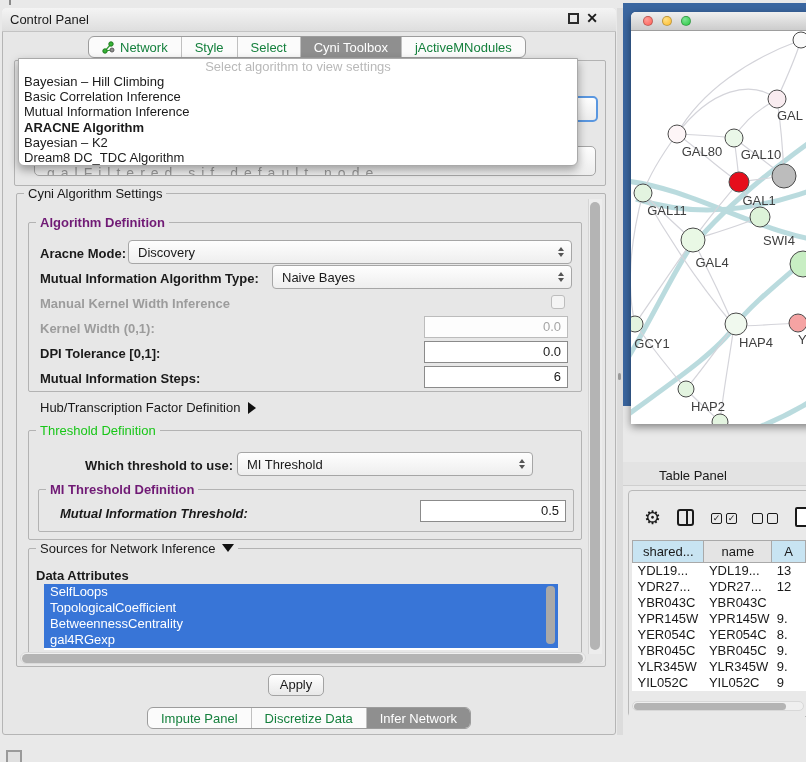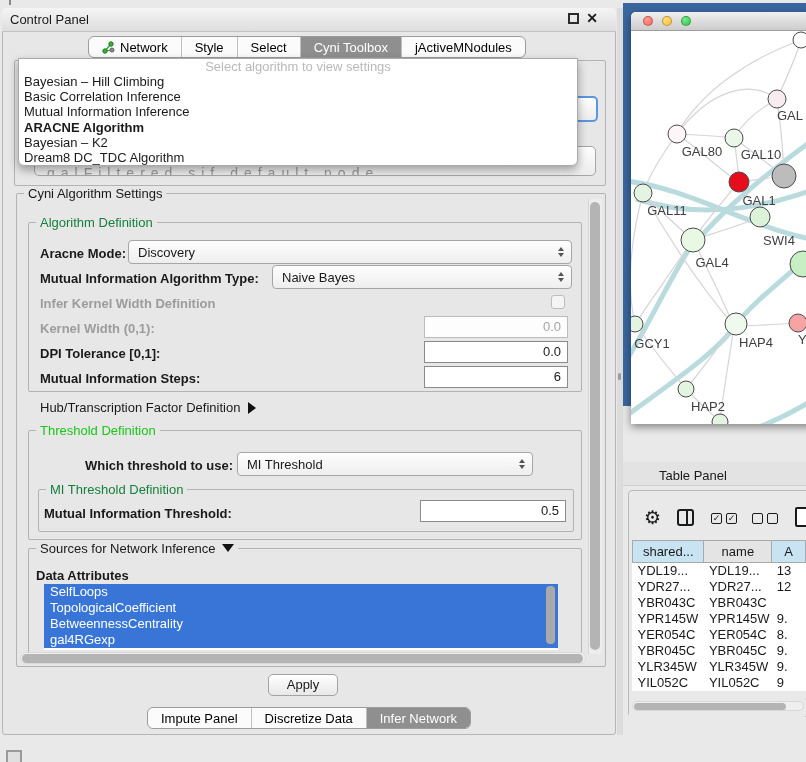--- a/index.html
+++ b/index.html
@@ -13,35 +13,35 @@
     background:linear-gradient(#f4f4f4,#dedede); border-bottom:1px solid #c3c3c3;
     border-radius:3px 3px 0 0; }
   #cp-title { left:10px; top:12px; }
   .winbtn { top:13px; width:11px; height:11px; }
   #cp-float { right:227px; border:2px solid #2b2b2b; background:transparent; }
   #cp-close { right:208px; top:10px; font-weight:bold; font-size:14px; }
   
   .tabbar { display:inline-flex; align-items:stretch; border:1px solid #9c9c9c;
     border-radius:6px; background:#fbfbfb; height:22px; overflow:hidden; }
   .tab { display:flex; align-items:center; padding:0 13px; border-right:1px solid #c0c0c0;
-    color:#000000; white-space:nowrap; }
+    color:#15803d; white-space:nowrap; }
   .tab:last-child { border-right:none; }
   .tab.sel { background:#8f8f8f; color:#fff; }
   .tab .net-ic { margin-right:5px; }
   
   #algo-dropdown { left:18px; top:58px; width:560px; height:108px; background:#fff;
     border:1px solid #a9a9a9; border-radius:0 0 6px 6px; box-shadow:0 4px 10px rgba(0,0,0,.35);
     z-index:40; }
   #algo-prompt { height:15px; text-align:center; color:#b9b9b9; }
   .dd-item { height:15.2px; padding-left:5px; line-height:15px; }
   .dd-item.bold { font-weight:bold; }
   
   .grp { position:absolute; border:1px solid #b3b3b3; border-radius:2px; }
   .legend { position:absolute; background:#e7e7e7; padding:0 4px; z-index:3; white-space:nowrap; }
-  .legend.blue { color:#15803d; }
+  .legend.blue { color:#701a75;font-weight:bold; }
   .legend.green { color:#18c618; }
   .blab { position:absolute; font-weight:bold; white-space:nowrap; }
   .dlab { position:absolute; font-weight:bold; color:#9c9c9c; white-space:nowrap; }
   
   .combo { position:absolute; background:linear-gradient(#fefefe,#eeeeee);
     border:1px solid #a6a6a6; border-radius:4px; display:flex; align-items:center;
     padding-left:9px; }
   .stepper { margin-left:auto; margin-right:7px; display:flex; flex-direction:column; gap:2px; }
   .tri-up { width:0; height:0; border-left:3.5px solid transparent; border-right:3.5px solid transparent; border-bottom:4px solid #555; }
   .tri-dn { width:0; height:0; border-left:3.5px solid transparent; border-right:3.5px solid transparent; border-top:4px solid #555; }
@@ -55,21 +55,21 @@
   .tri-down { display:inline-block; width:0; height:0; border-left:6px solid transparent;
     border-right:6px solid transparent; border-top:8px solid #111; margin-left:6px; vertical-align:1px; }
   
   #attr-list { left:44px; top:584px; width:514px; height:66px; background:#fff; }
   .attr-item { height:16px; line-height:16px; padding-left:6px; background:#3875d7; color:#fff; }
   #attr-scroll { left:546px; top:586px; width:9px; height:58px; background:#a9a9a9; border-radius:4px; }
   
   .sb-track-v { background:#ededed; border-left:1px solid #d5d5d5; }
   .sb-thumb { background:#b4b4b4; border-radius:5px; }
   
-  #apply-btn { left:268px; top:674px; width:70px; height:22px;
+  #apply-btn { left:268px; top:674px; width:56px; height:22px;
     background:linear-gradient(#ffffff,#e8e8e8); border:1px solid #a3a3a3; border-radius:5px;
     text-align:center; line-height:20px; }
   
   #splitter { left:617px; top:8px; width:6px; height:727px; background:#dcdcdc; }
   #net-frame { left:623px; top:3px; width:183px; height:403px; background:#3a66a0; }
   #net-window { position:absolute; left:8px; top:9px; width:205px; height:412px;
     border-radius:5px 5px 0 0; box-shadow:0 3px 8px rgba(0,0,0,.45); background:#fff; overflow:hidden; }
   #net-titlebar { height:19px; background:linear-gradient(#efefef,#cccccc); border-bottom:1px solid #9e9e9e;
     display:flex; align-items:center; padding-left:12px; gap:10px; }
   .tl { width:10px; height:10px; border-radius:50%; border:1px solid rgba(0,0,0,.25); }
@@ -166,21 +166,21 @@
 
 <span class="blab" style="left:40px;top:271px;">Mutual Information Algorithm Type:</span>
 <div class="combo" style="left:272px;top:265px;width:300px;height:24px;">
   <span>Naive Bayes</span>
   <span class="stepper">
       <span class="tri-up"></span>
       <span class="tri-dn"></span>
     </span>
 </div>
 
-<span class="dlab" style="left:40px;top:296px;">Infer Kernel Width Definition</span>
+<span class="dlab" style="left:40px;top:296px;">Manual Kernel Width Inference</span>
 <div class="checkbox" style="left:551px;top:295px;"></div>
 
 <span class="dlab" style="left:40px;top:321px;">Kernel Width (0,1):</span>
 <div class="field dis" style="left:424px;top:316px;width:144px;height:22px;">0.0</div>
 
 <span class="blab" style="left:40px;top:346px;">DPI Tolerance [0,1]:</span>
 <div class="field" style="left:424px;top:341px;width:144px;height:22px;">0.0</div>
 
 <span class="blab" style="left:40px;top:371px;">Mutual Information Steps:</span>
 <div class="field" style="left:424px;top:366px;width:144px;height:22px;">6</div>
@@ -196,21 +196,21 @@
 <div class="combo" style="left:237px;top:452px;width:296px;height:24px;">
   <span>MI Threshold</span>
   <span class="stepper">
       <span class="tri-up"></span>
       <span class="tri-dn"></span>
     </span>
 </div>
 
 <div class="grp" style="left:38px;top:489px;width:536px;height:43px;"></div>
 <span class="legend blue" style="left:46px;top:482px;">MI Threshold Definition</span>
-<span class="blab" style="left:44px;top:506px;">Mutual Information Threshold:</span>
+<span class="blab" style="left:60px;top:506px;font-style:italic;">Mutual Information Threshold:</span>
 <div class="field" style="left:420px;top:500px;width:146px;height:22px;">0.5</div>
 
 <div class="grp" style="left:28px;top:548px;width:554px;height:116px;"></div>
 <span class="legend" style="left:36px;top:541px;">
   <span>Sources for Network Inference</span><span class="tri-down"></span>
 </span>
 <span class="blab" style="left:36px;top:568px;">Data Attributes</span>
 
 <div class="abs" id="attr-list">
   <div class="attr-item">SelfLoops</div>

